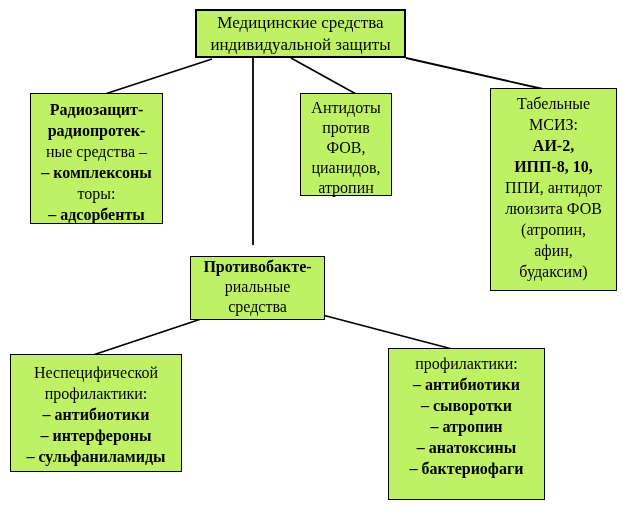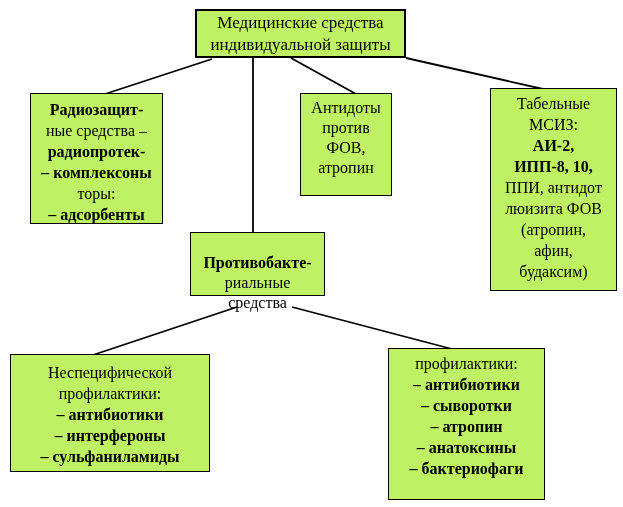--- a/index.html
+++ b/index.html
@@ -54,26 +54,26 @@
   .node-antidotes {
     left: 300px; top: 93px; width: 92px; height: 103px;
     line-height: 20px;
     padding-top: 4px;
   }
   .node-tabel {
     left: 490px; top: 88px; width: 127px; height: 203px;
     padding-top: 4px;
   }
   .node-antibact {
-    left: 190px; top: 232px; width: 135px; height: 64px;
+    left: 190px; top: 256px; width: 135px; height: 64px;
     line-height: 20px;
-    padding-top: 20px;
+    padding-top: 0;
   }
   .node-nonspec {
-    left: 10px; top: 354px; width: 200px; height: 118px;
+    left: 10px; top: 354px; width: 172px; height: 118px;
     padding-top: 7px;
   }
   .node-spec {
     left: 388px; top: 348px; width: 157px; height: 152px;
     padding-top: 4px;
   }
 </style>
 </head>
 <body>
 
@@ -88,31 +88,32 @@
     <line x1="292" y1="307" x2="452" y2="349"></line>
   </svg>
 
   <div class="node node-root">
     <div class="ln">Медицинские средства</div>
     <div class="ln">индивидуальной защиты</div>
   </div>
 
   <div class="node node-radio">
     <div class="ln b">Радиозащит-</div>
+    <div class="ln b">радиопротек-</div>
     <div class="ln">ные средства –</div>
-    <div class="ln b">радиопротек-</div>
     <div class="ln b">– комплексоны</div>
     <div class="ln">торы:</div>
     <div class="ln b">– адсорбенты</div>
   </div>
 
   <div class="node node-antidotes">
     <div class="ln">Антидоты</div>
     <div class="ln">против</div>
     <div class="ln">ФОВ,</div>
+    <div class="ln">цианидов,</div>
     <div class="ln">атропин</div>
   </div>
 
   <div class="node node-tabel">
     <div class="ln">Табельные</div>
     <div class="ln">МСИЗ:</div>
     <div class="ln b">АИ-2,</div>
     <div class="ln b">ИПП-8, 10,</div>
     <div class="ln">ППИ, антидот</div>
     <div class="ln">люизита ФОВ</div>

